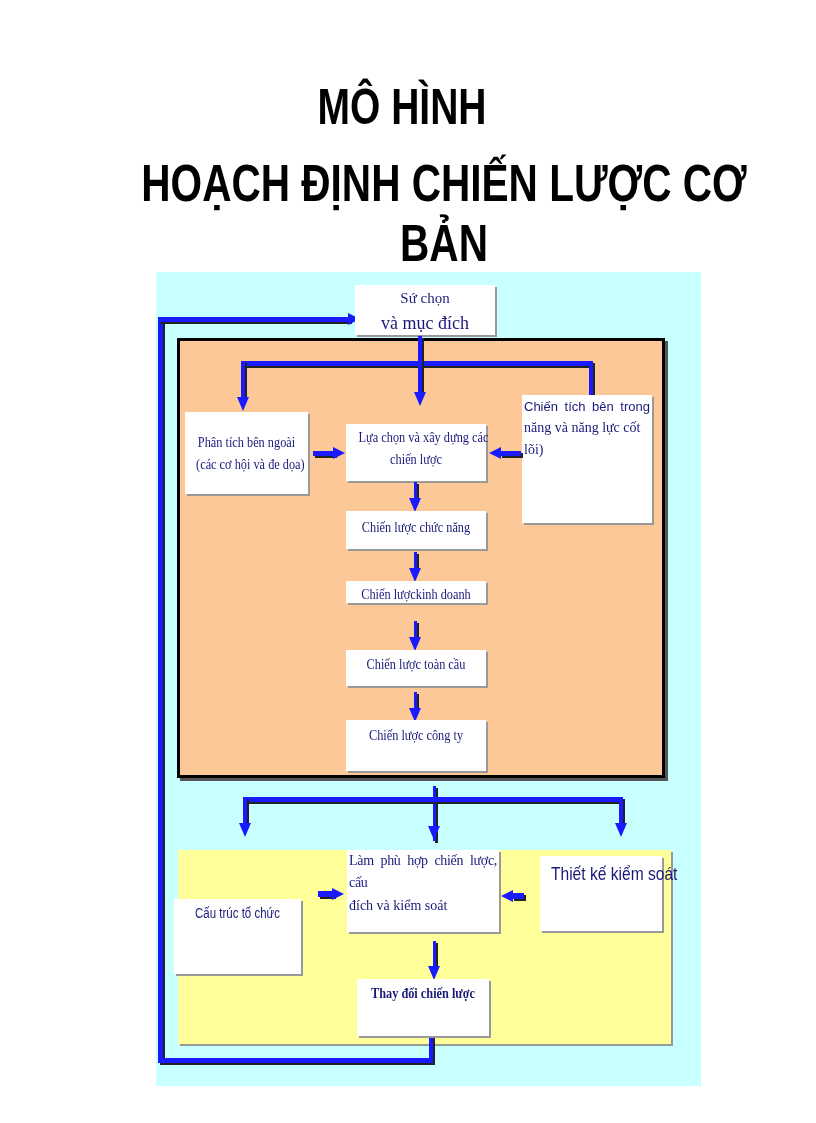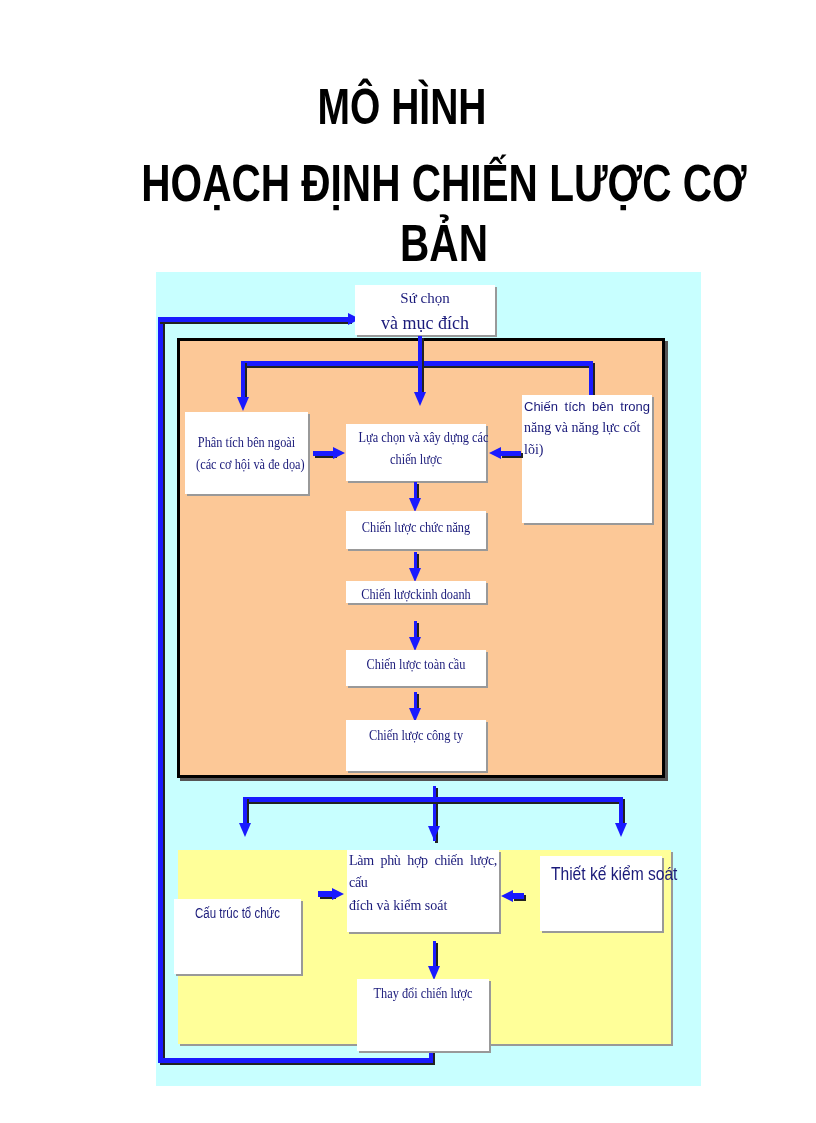--- a/index.html
+++ b/index.html
@@ -133,15 +133,15 @@
 <div class="line" style="left:512px; top:893px; width:12px; height:6px;"></div>
 <div class="ah left" style="left:501px; top:890px;"></div>
 
 <div class="box" style="left:540px; top:856px; width:122px; height:75px; padding-top:4px; font-family:'Liberation Sans', sans-serif; font-size:19px;">
   <span class="condensed">Thiết kế kiểm soát</span>
 </div>
 
 <div class="line" style="left:433px; top:941px; width:3px; height:27px;"></div>
 <div class="ah down" style="left:428px; top:966px;"></div>
 
-<div class="box" style="left:357px; top:979px; width:132px; height:72px; padding-top:4px;">
+<div class="box" style="left:357px; top:979px; width:132px; height:57px; padding-top:4px;font-weight:bold;">
   <span class="condensed">Thay đổi chiến lược</span>
 </div>
 
 </body></html>

